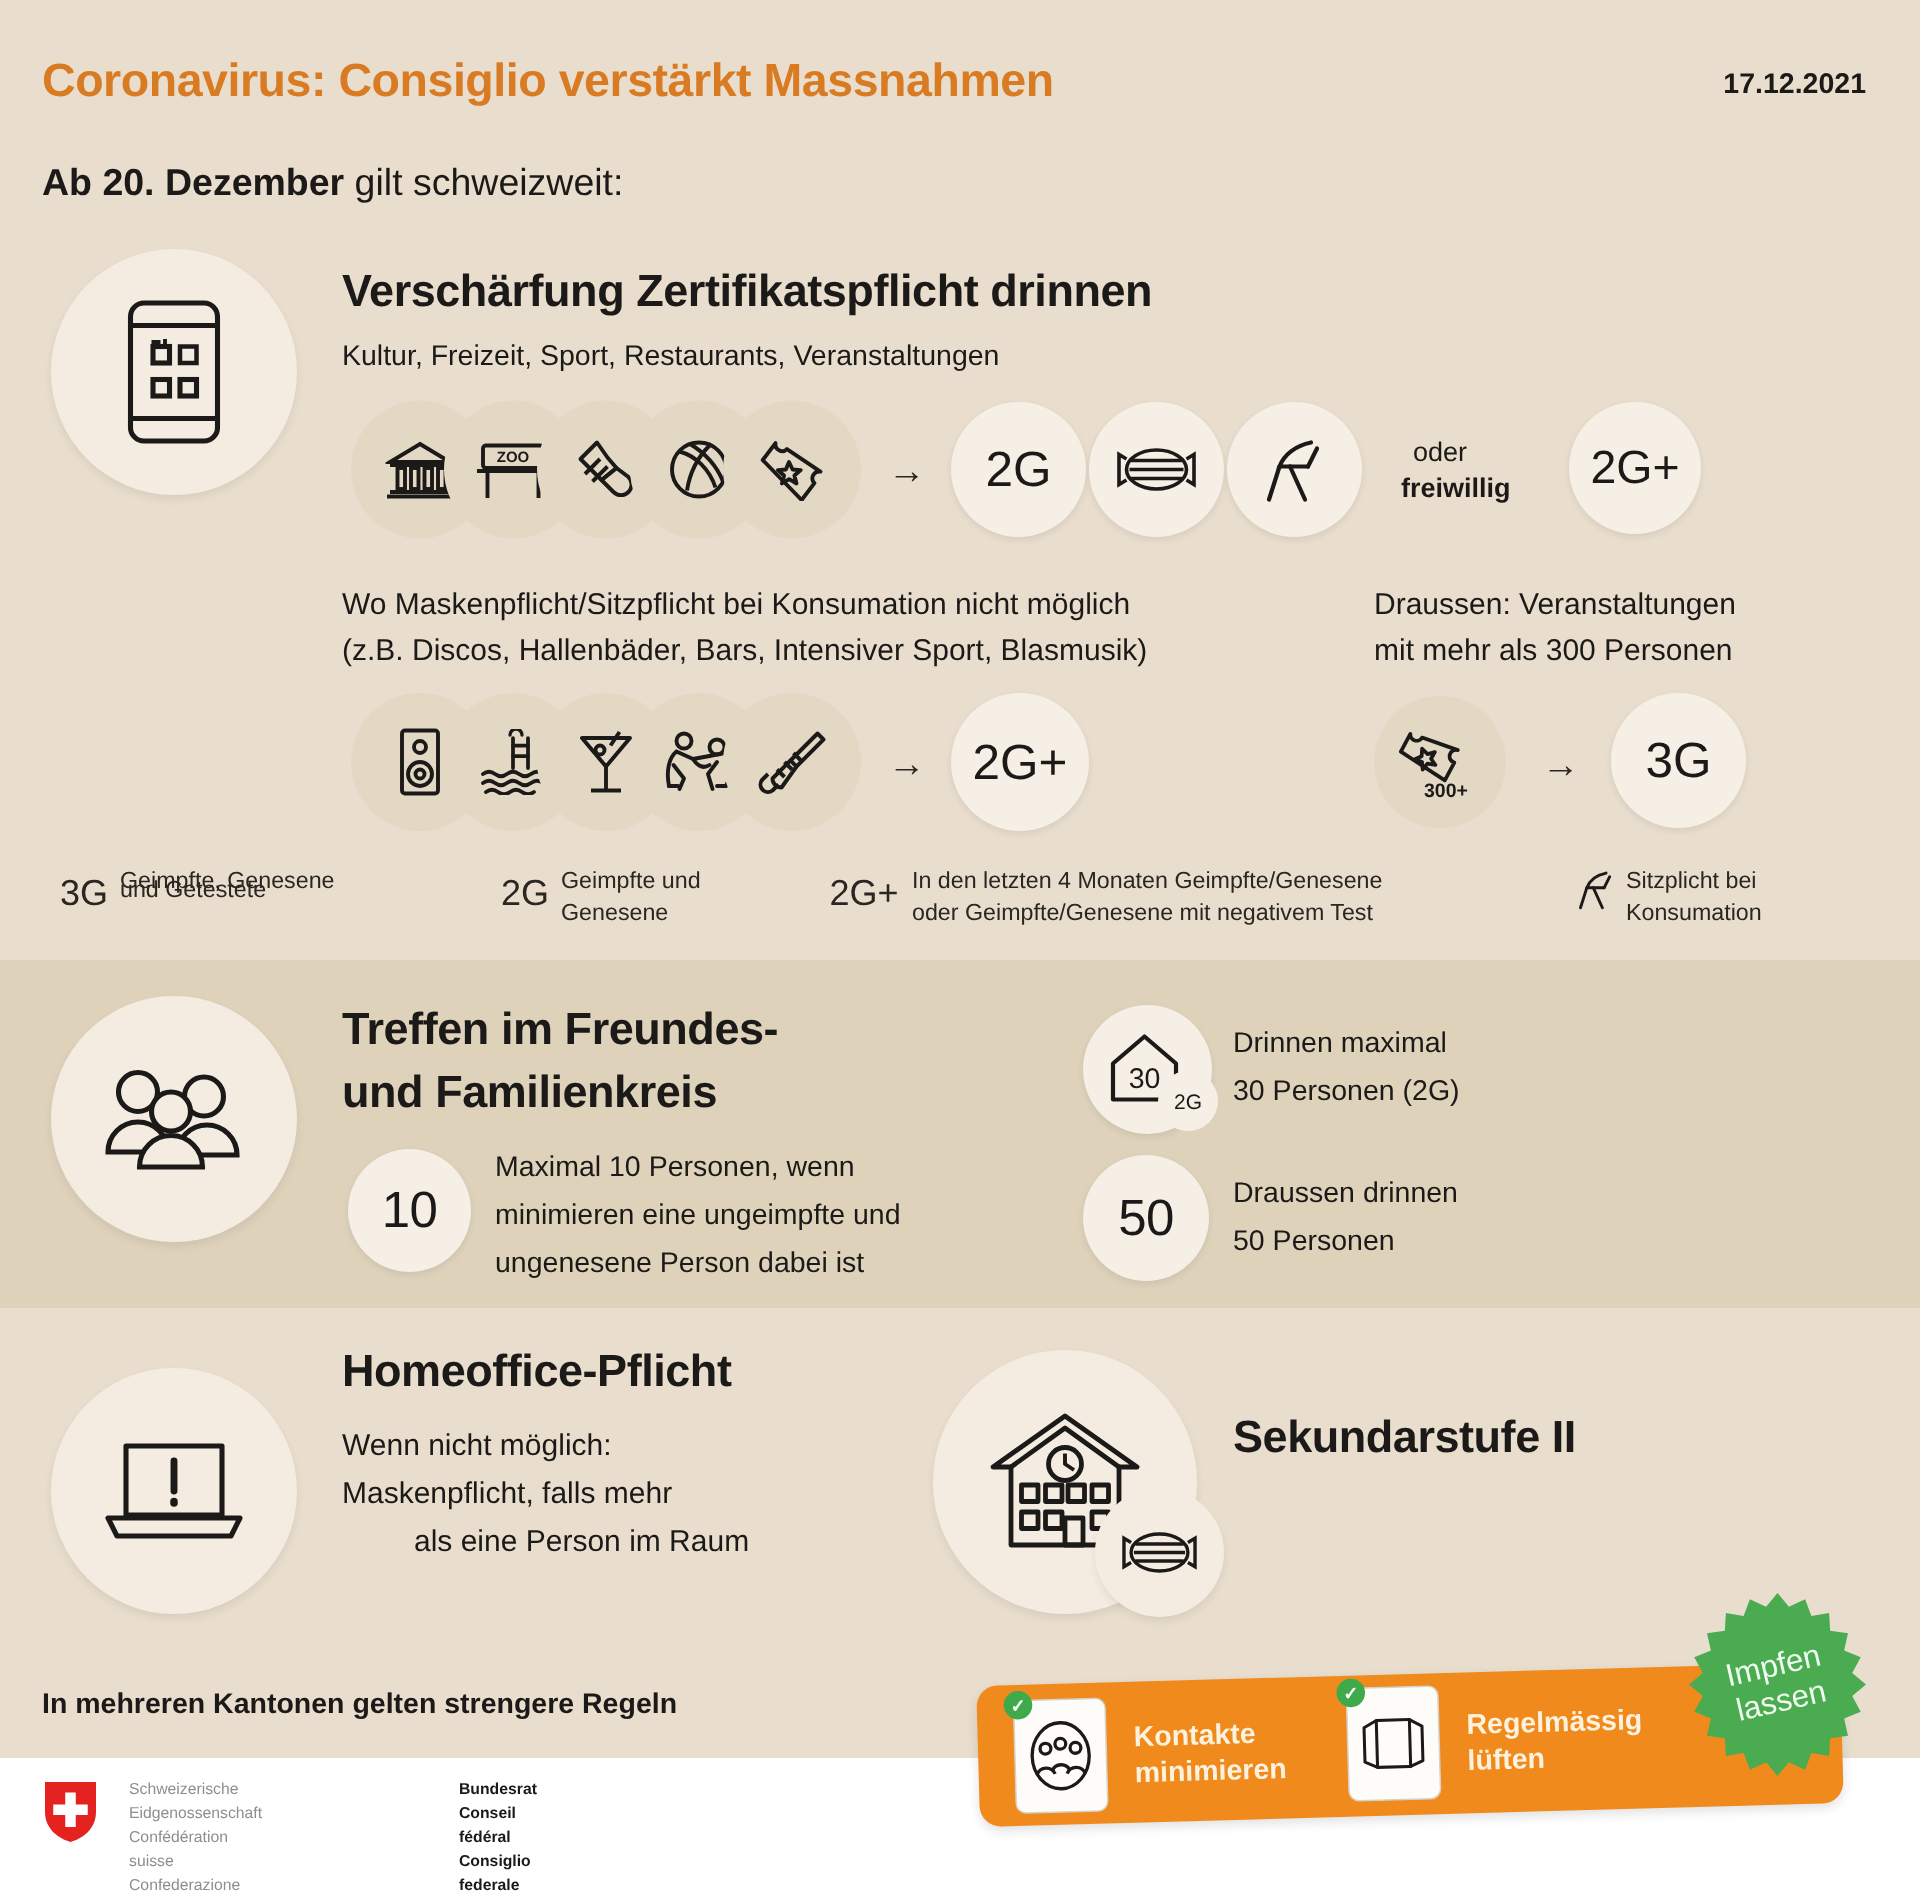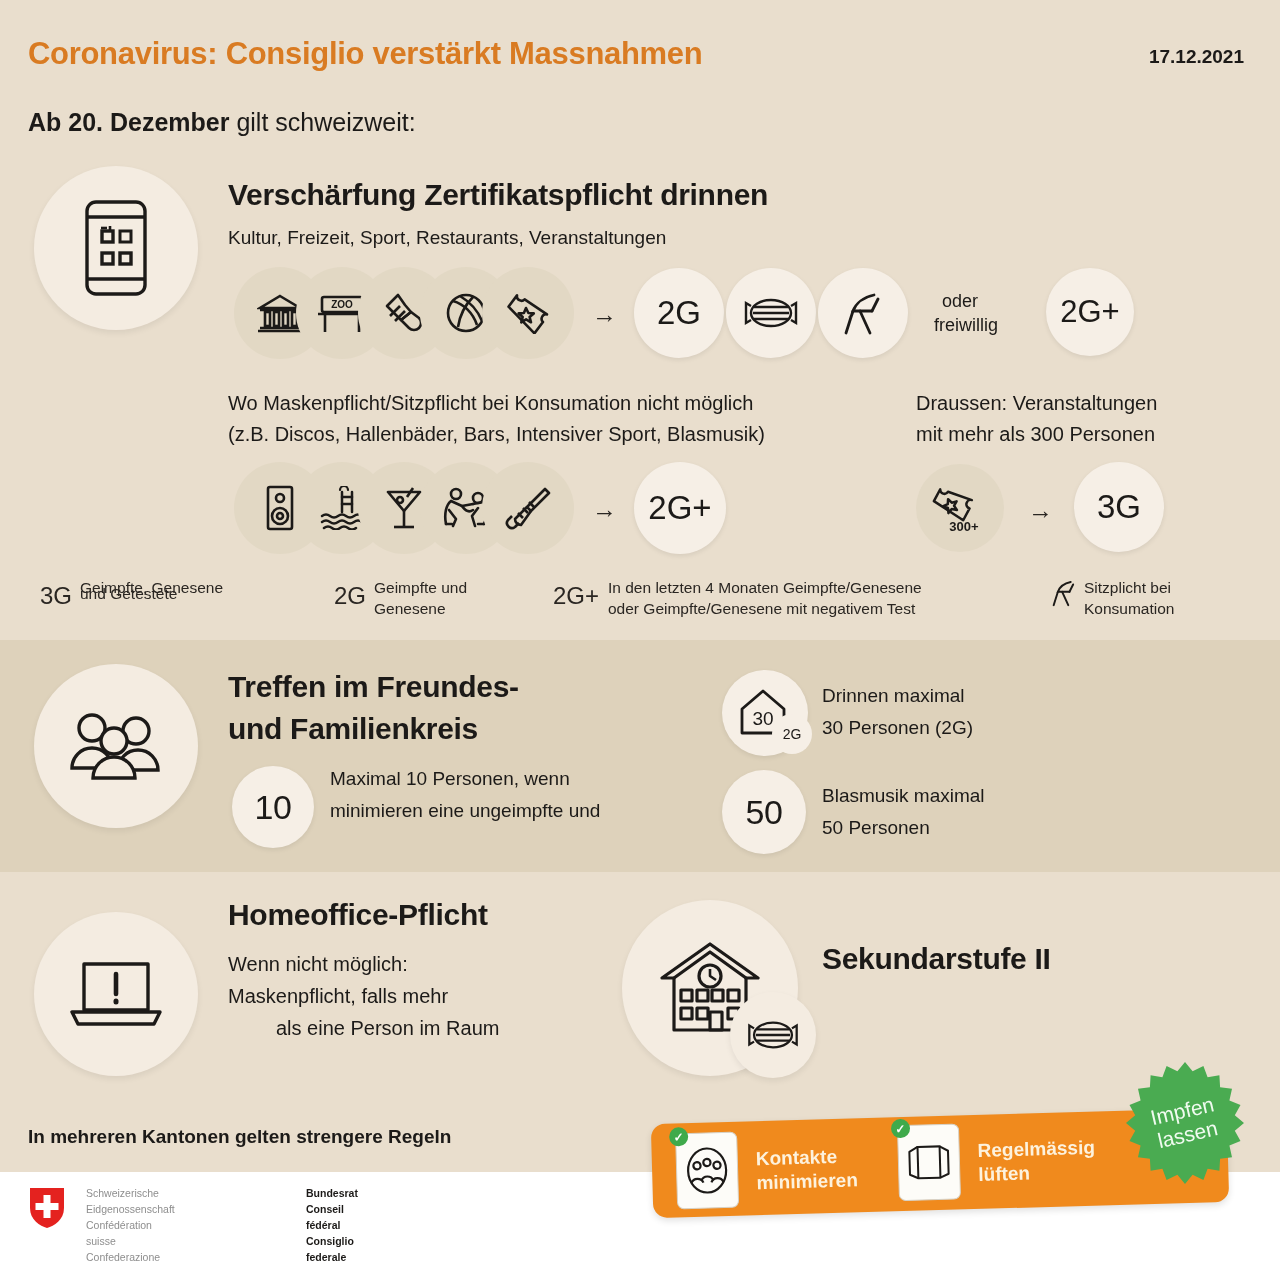--- a/index.html
+++ b/index.html
@@ -193,21 +193,21 @@
   <div class="circ circ-white" style="left:818px; top:268px; width:90px; height:90px;">
     <svg width="46" height="48" viewBox="0 0 46 48" fill="none" stroke="#1c1a18" stroke-width="2.8" stroke-linecap="round">
       <path d="M34 6 C24 8 16 14 13 22 L32 22"></path>
       <line x1="13" y1="22" x2="6" y2="44"></line>
       <line x1="20" y1="22" x2="30" y2="44"></line>
       <line x1="32" y1="22" x2="38" y2="10"></line>
     </svg>
   </div>
 
   <div class="lbl-body" style="left:942px; top:288px; font-size:18px;">oder</div>
-  <div class="lbl-body" style="left:934px; top:312px; font-size:18px;">freiwillig</div>
+  <div class="lbl-body" style="left:934px; top:312px; font-size:18px;font-weight:bold;">freiwillig</div>
 
   <div class="circ circ-white" style="left:1046px; top:268px; width:88px; height:88px;">
     <span style="font-size:31px; color:#1c1a18;">2G+</span>
   </div>
 
   <div class="lbl-body" style="left:228px; top:389px; font-size:20px;">Wo Maskenpflicht/Sitzpflicht bei Konsumation nicht möglich</div>
   <div class="lbl-body" style="left:228px; top:420px; font-size:20px;">(z.B. Discos, Hallenbäder, Bars, Intensiver Sport, Blasmusik)</div>
 
   <div class="circ circ-soft" style="left:234px; top:462px; width:92px; height:92px;">
     <svg width="34" height="48" viewBox="0 0 34 48" fill="none" stroke="#1c1a18" stroke-width="2.6">
@@ -320,37 +320,38 @@
   </div>
 
   <div class="lbl-h2" style="left:228px; top:670px;">Treffen im Freundes-</div>
   <div class="lbl-h2" style="left:228px; top:712px;">und Familienkreis</div>
 
   <div class="circ circ-num" style="left:232px; top:766px; width:82px; height:82px;">
     <span>10</span>
   </div>
   <div class="lbl-body" style="left:330px; top:765px;">Maximal 10 Personen, wenn</div>
   <div class="lbl-body" style="left:330px; top:797px;">minimieren eine ungeimpfte und</div>
+  <div class="lbl-body" style="left:330px; top:829px;">ungenesene Person dabei ist</div>
 
   <div class="circ circ-white" style="left:722px; top:670px; width:86px; height:86px;">
     <svg width="58" height="56" viewBox="0 0 58 56" fill="none" stroke="#1c1a18" stroke-width="2.8" stroke-linejoin="round">
       <path d="M6 24 L27 6 L48 24 L48 48 L6 48 Z"></path>
       <text x="27" y="40" font-size="19" font-family="Liberation Sans" fill="#1c1a18" stroke="none" text-anchor="middle">30</text>
     </svg>
   </div>
   <div style="position:absolute; left:772px; top:714px; width:40px; height:40px; border-radius:50%; background:#f6efe6; display:flex; align-items:center; justify-content:center;">
     <span style="font-size:14px; color:#1c1a18;">2G</span>
   </div>
   <div class="lbl-body" style="left:822px; top:682px;">Drinnen maximal</div>
   <div class="lbl-body" style="left:822px; top:714px;">30 Personen (2G)</div>
 
   <div class="circ circ-num" style="left:722px; top:770px; width:84px; height:84px;">
     <span>50</span>
   </div>
-  <div class="lbl-body" style="left:822px; top:782px;">Blasmusik maximal</div>
+  <div class="lbl-body" style="left:822px; top:782px;">Draussen drinnen</div>
   <div class="lbl-body" style="left:822px; top:814px;">50 Personen</div>
 
   <div class="circ circ-big" style="left:34px; top:912px; width:164px; height:164px;">
     <svg width="104" height="76" viewBox="0 0 104 76" fill="none" stroke="#1c1a18" stroke-width="3.4" stroke-linejoin="round">
       <path d="M20 8 L84 8 L84 54 L20 54 Z"></path>
       <path d="M8 56 L96 56 L90 68 L14 68 Z"></path>
       <line x1="52" y1="18" x2="52" y2="38" stroke-width="4.6" stroke-linecap="round"></line>
       <line x1="52" y1="45" x2="52" y2="46" stroke-width="5" stroke-linecap="round"></line>
     </svg>
   </div>

